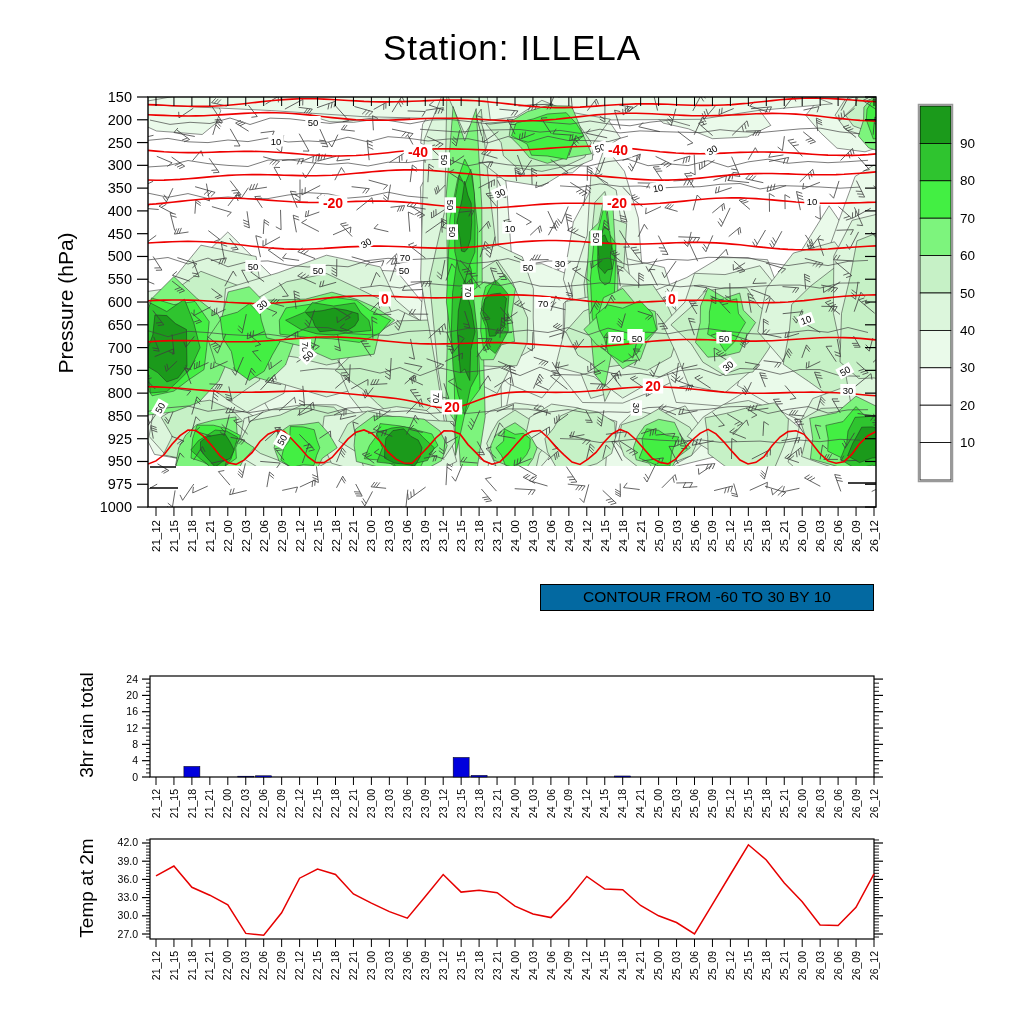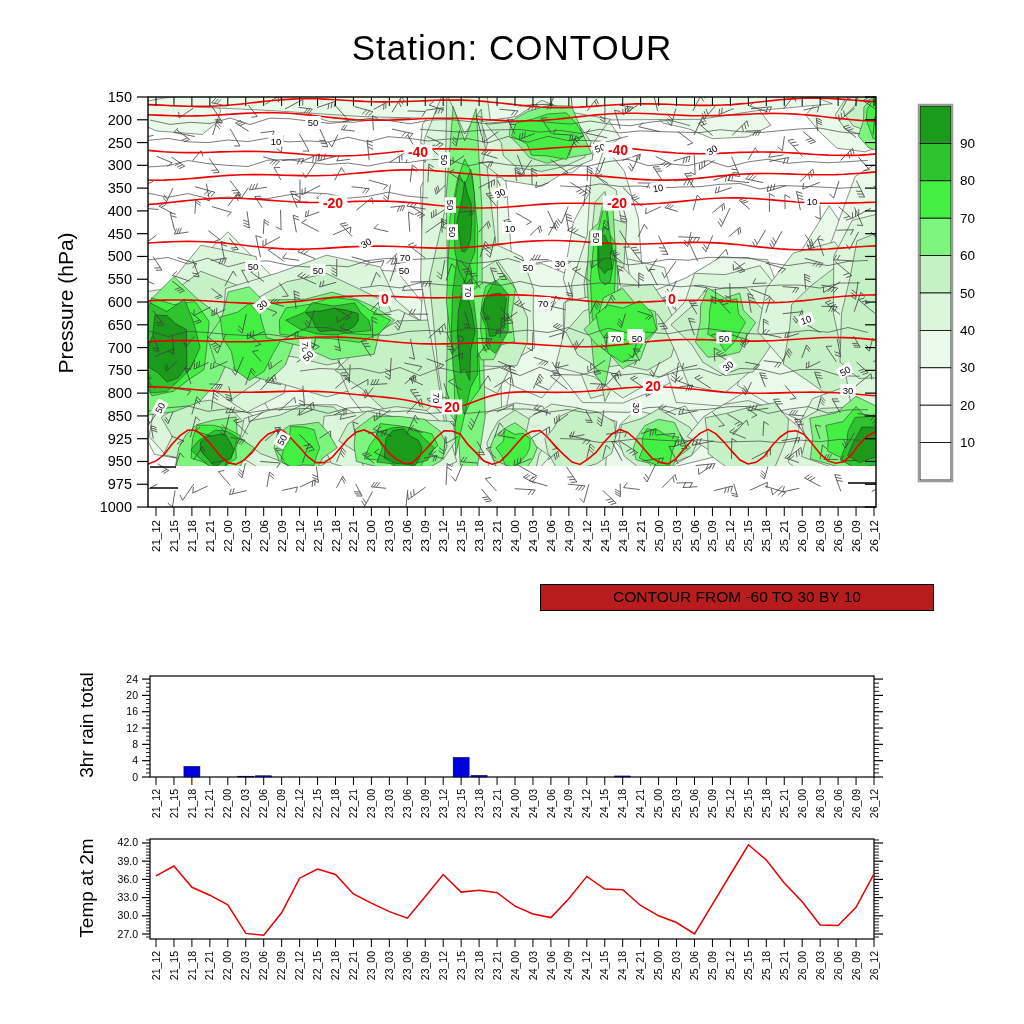--- a/index.html
+++ b/index.html
@@ -4,22 +4,22 @@
 <style>
   html,body{margin:0;padding:0;background:#fff;}
   #page{position:relative;width:1024px;height:1024px;background:#fff;overflow:hidden;
         font-family:"Liberation Sans",sans-serif;color:#000;}
   #page-title{position:absolute;top:28px;left:0;width:1024px;text-align:center;
         font-size:35px;letter-spacing:1px;}
   .ylab{position:absolute;transform:translate(-50%,-50%) rotate(-90deg);white-space:nowrap;}
   #pressure-label{top:303px;left:66px;font-size:21px;}
   #rain-label{top:725px;left:87px;font-size:19px;}
   #temp-label{top:888px;left:87px;font-size:19px;}
-  #contour-caption{position:absolute;top:584px;left:540px;width:394px;box-sizing:border-box;
-        border:1px solid #000;background:#b91c1c;text-align:center;font-size:15.5px;
+  #contour-caption{position:absolute;top:584px;left:540px;width:334px;box-sizing:border-box;
+        border:1px solid #000;background:#0369a1;text-align:center;font-size:15.5px;
         padding:3px 0 4px 0;}
   svg{position:absolute;top:0;left:0;}
   text{font-family:"Liberation Sans",sans-serif;}
 </style>
 </head>
 <body>
 
 <div id="page">
   <svg id="plot" width="1024" height="1024" viewBox="0 0 1024 1024">
       <defs>
@@ -1685,18 +1685,18 @@
         <g transform="translate(859.65,951) rotate(-90)">
           <text x="0" y="0" font-size="10.5" text-anchor="end">26_09</text>
         </g>
         <line x1="874" y1="939" x2="874" y2="947" stroke="#000" stroke-width="1"></line>
         <g transform="translate(877.6,951) rotate(-90)">
           <text x="0" y="0" font-size="10.5" text-anchor="end">26_12</text>
         </g>
         <polyline points="156.0,875.8 173.9,866.0 191.9,887.3 209.8,895.2 227.8,904.9 245.8,933.4 263.7,935.2 281.6,912.8 299.6,878.2 317.5,869.1 335.5,874.5 353.4,894.0 371.4,903.1 389.4,911.6 407.3,918.2 425.3,896.4 443.2,874.5 461.1,892.1 479.1,890.3 497.1,892.7 515.0,906.1 533.0,914.0 550.9,917.6 568.8,898.8 586.8,876.4 604.8,889.1 622.7,889.7 640.6,905.5 658.6,915.8 676.5,922.5 694.5,934.0 712.4,904.3 730.4,874.5 748.4,844.8 766.3,860.0 784.3,883.0 802.2,901.8 820.1,924.9 838.1,925.5 856.0,907.3 874.0,873.9" fill="none" stroke="#e60000" stroke-width="1.5"></polyline>
       </g>
     </svg>
-  <div id="page-title">Station: CONTOUR</div>
+  <div id="page-title">Station: ILLELA</div>
   <div id="pressure-label" class="ylab">Pressure (hPa)</div>
   <div id="rain-label" class="ylab">3hr rain total</div>
   <div id="temp-label" class="ylab">Temp at 2m</div>
   <div id="contour-caption">CONTOUR FROM -60 TO 30 BY 10</div>
 </div>
 
 </body></html>

